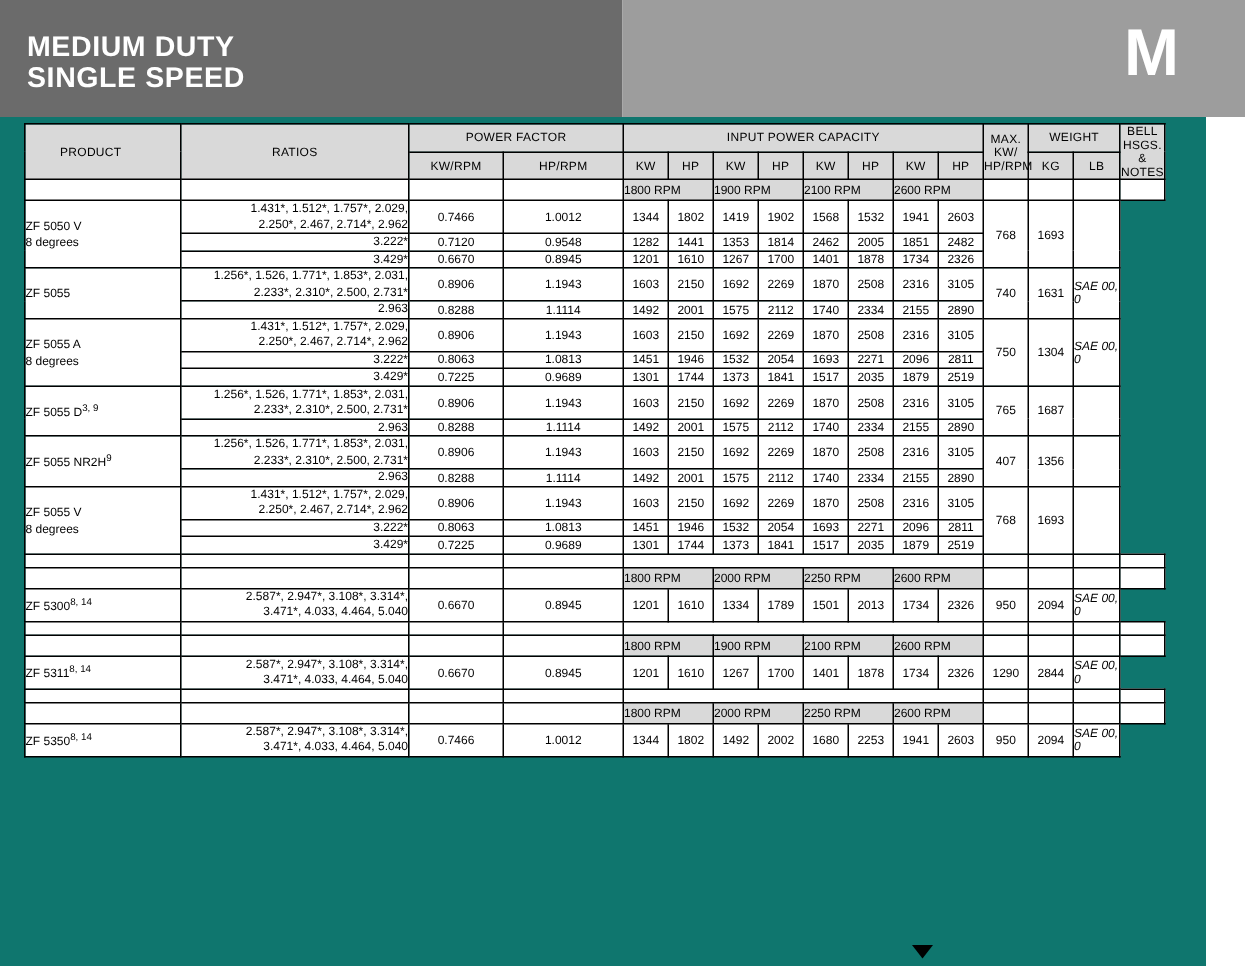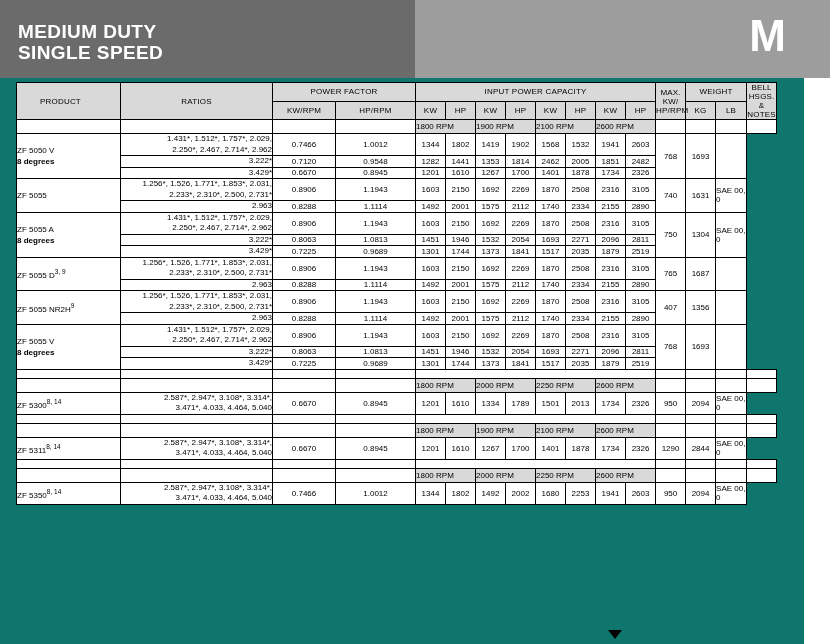--- a/index.html
+++ b/index.html
@@ -100,21 +100,21 @@
   }
   .prod {
     text-align: left;
     padding: 3px 4px 3px 5px;
     font-weight: bold;
     font-size: 8.5px;
     line-height: 11px;
     vertical-align: top;
   }
   .prod .deg {
-    font-weight: bold;
+    font-weight: normal;
     font-size: 8px;
     display: block;
   }
   .prod sup { font-size: 6.5px; font-weight: normal; }
   .ratios {
     text-align: right;
     padding: 3px 4px 3px 5px;
     font-size: 8px;
     line-height: 10.5px;
     vertical-align: top;
@@ -122,20 +122,21 @@
   .num {
     text-align: center;
     font-size: 8px;
     padding: 2px 1px;
   }
   .notes {
     text-align: left;
     font-size: 7px;
     padding: 2px 3px;
     vertical-align: top;
+    font-style: italic;
   }
   .spacer td {
     height: 9px;
     background: #d9d9d9 !important;
     border-left: 1px solid #000;
     border-right: 1px solid #000;
     border-top: 1px solid #000;
     border-bottom: 1px solid #000;
   }
   .spacer td.white {

